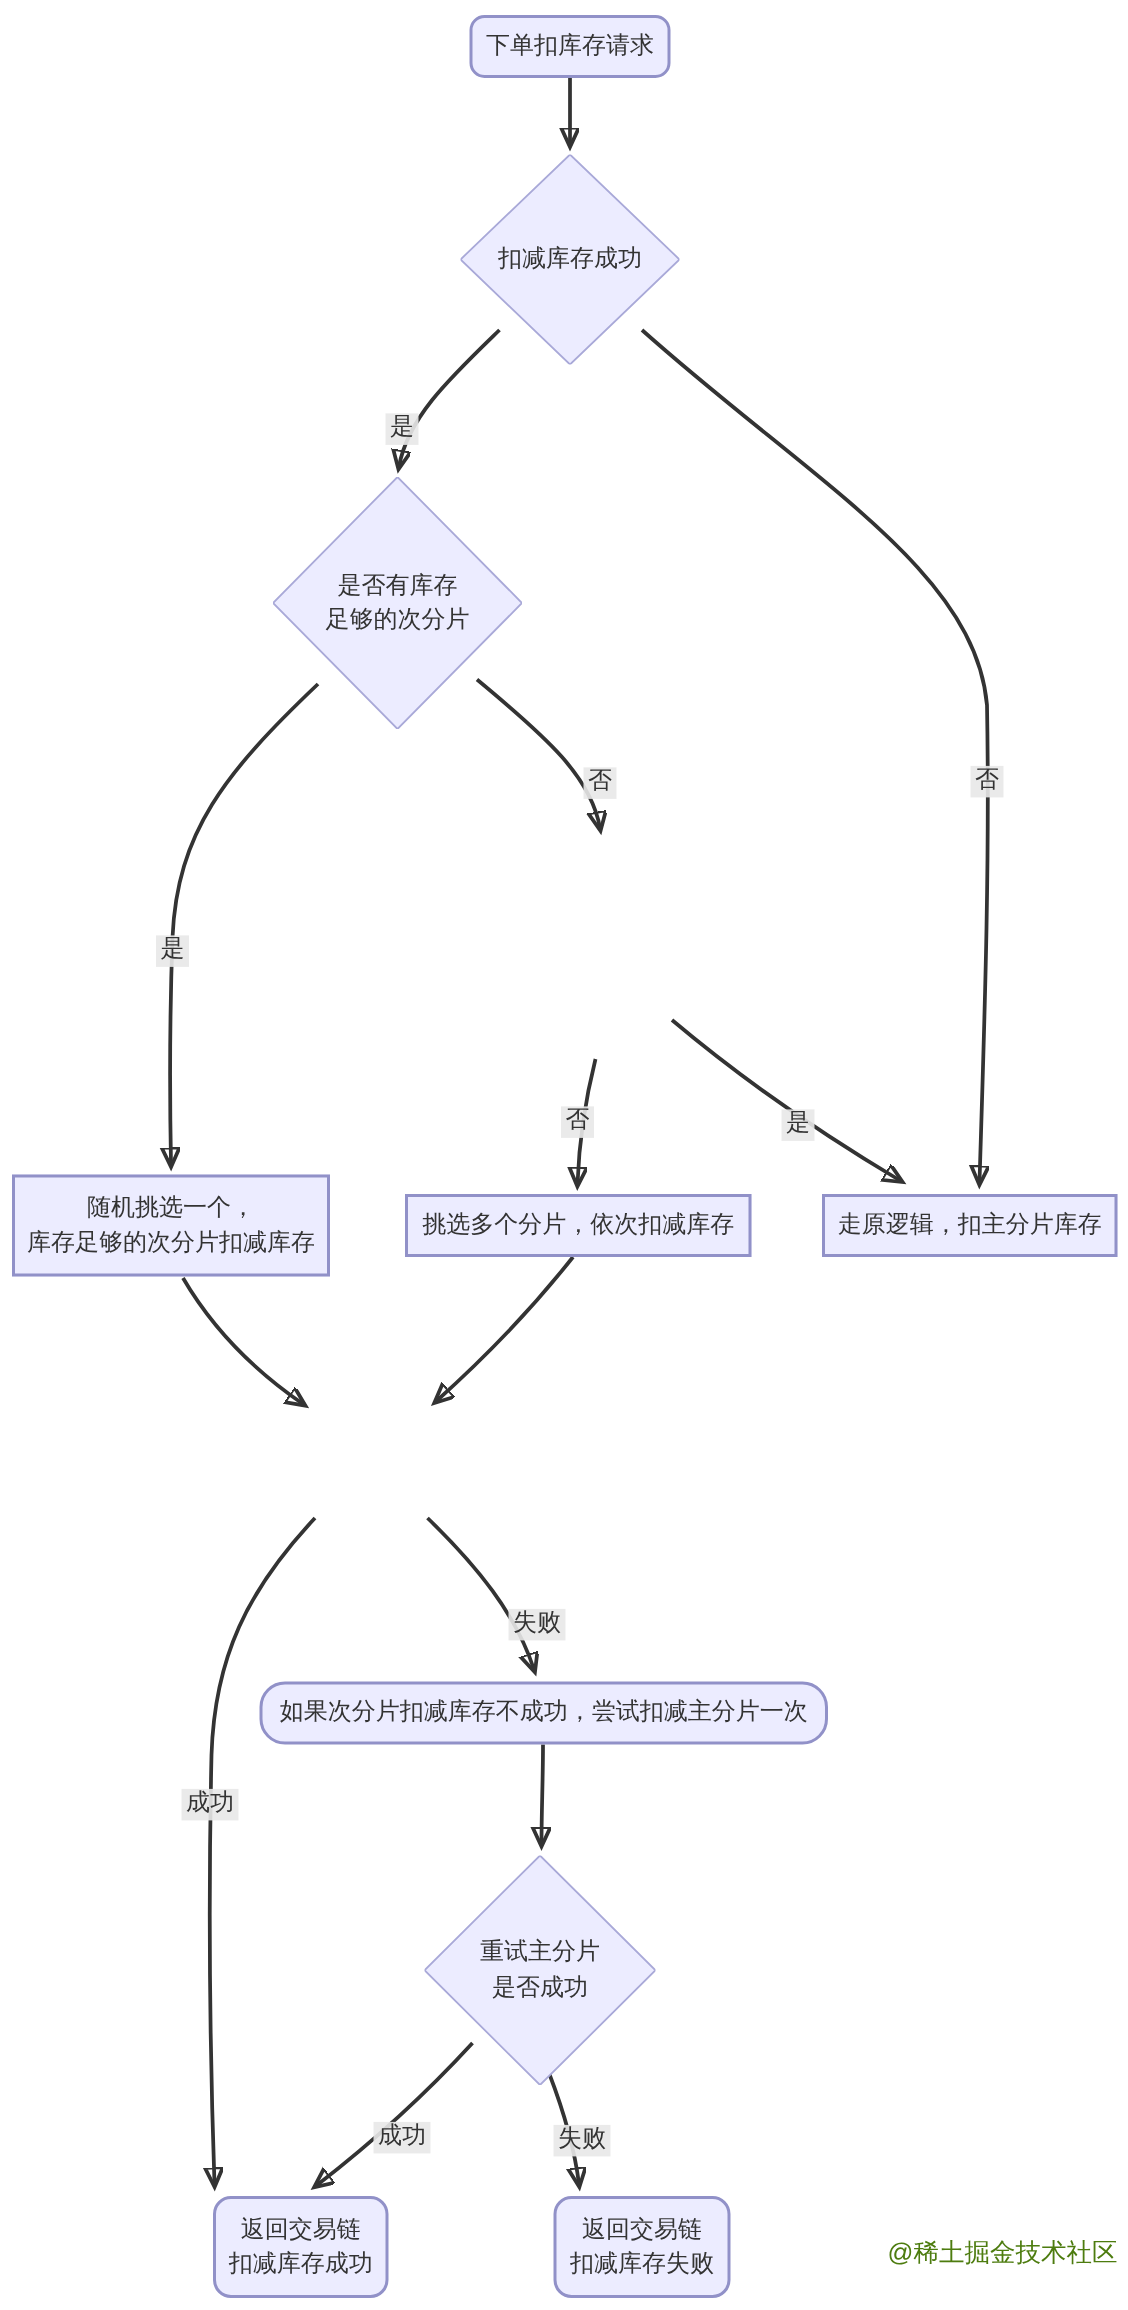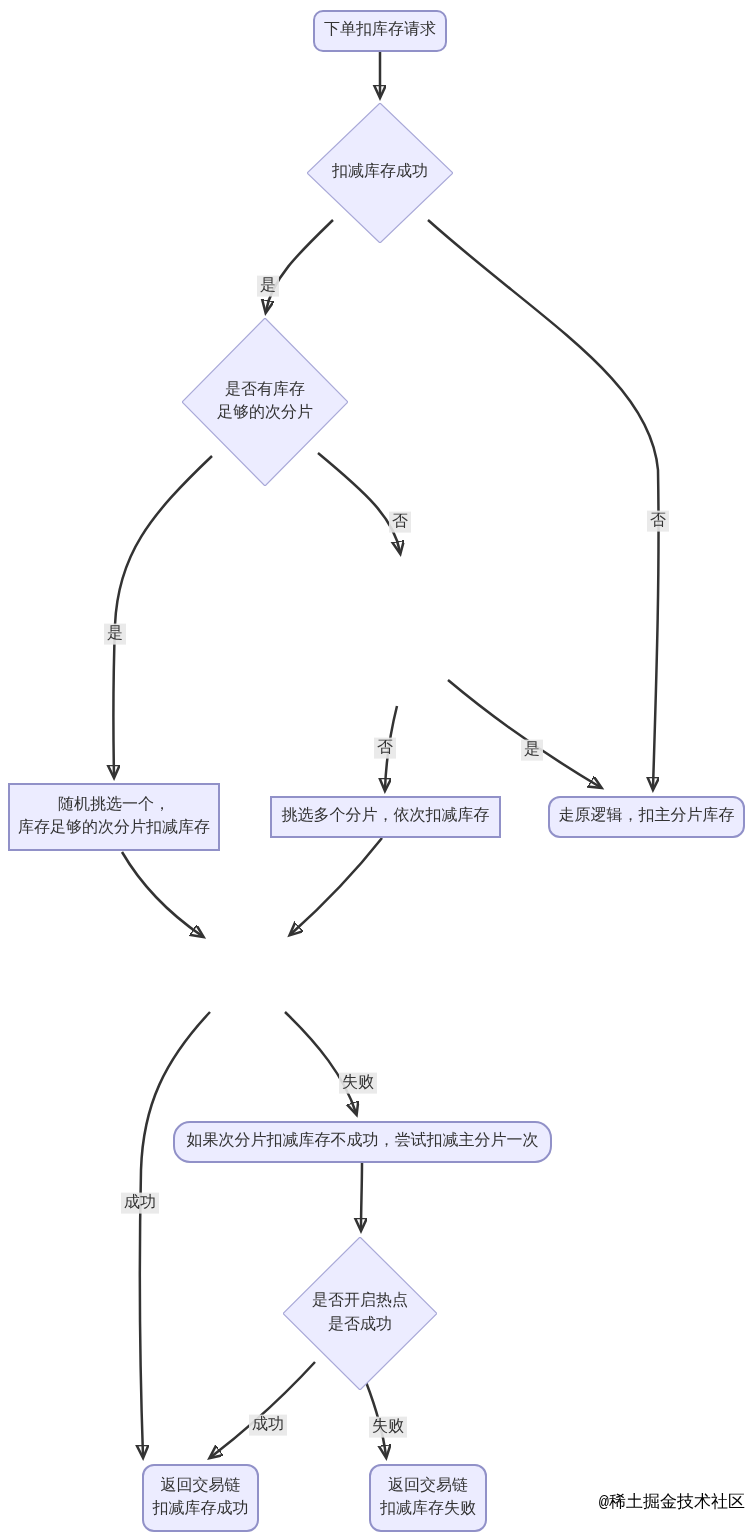--- a/index.html
+++ b/index.html
@@ -1,20 +1,20 @@
 <!DOCTYPE html>
 <html><head>
 <meta charset="utf-8">
 <style>
   html,body{margin:0;padding:0;background:#fff;}
   .canvas{
     position:relative;
     width:752px;height:1540px;
     background:#ffffff;
-    font-family:Liberation Mono, monospace;
+    font-family:Liberation Sans, sans-serif;
     color:#333;
     overflow:hidden;
   }
   .edges{position:absolute;left:0;top:0;width:752px;height:1540px;}
   .edges path{stroke:#333333;stroke-width:2.5;fill:none;}
   .node{
     position:absolute;
     display:flex;align-items:center;justify-content:center;
     text-align:center;
     font-size:16px;line-height:1.45;
@@ -38,21 +38,21 @@
     background:rgba(232,232,232,0.9);
     padding:0 3px;
     font-size:16px;line-height:1.3;
     z-index:3;
     white-space:nowrap;
   }
   .watermark{
     position:absolute;
     right:7px;top:1490px;
     font-size:17px;
-    color:#000000;
+    color:#4d7c0f;
     z-index:1;
   }
 </style>
 </head>
 <body>
 
 <div class="canvas">
 
   <svg class="edges" viewBox="0 0 752 1540">
     <defs>
@@ -92,30 +92,30 @@
     <div class="lbl">是否有库存
 足够的次分片</div>
   </div>
 
 
   <div class="node rect" style="left:8px;top:783px;width:212px;height:68px;">随机挑选一个，
 库存足够的次分片扣减库存</div>
 
   <div class="node rect" style="left:270px;top:796px;width:231px;height:42px;">挑选多个分片，依次扣减库存</div>
 
-  <div class="node rect" style="left:548px;top:796px;width:197px;height:42px;border-radius:12px;">走原逻辑，扣主分片库存</div>
+  <div class="node rect" style="left:548px;top:796px;width:197px;height:42px;">走原逻辑，扣主分片库存</div>
 
 
   <div class="node rect" style="left:173px;top:1121px;width:379px;height:42px;border-radius:17px;">如果次分片扣减库存不成功，尝试扣减主分片一次</div>
 
   <div class="node diamond" style="left:283px;top:1237px;width:154px;height:153px;">
     <svg class="shape" viewBox="0 0 100 100" preserveAspectRatio="none">
       <polygon points="50,0 100,50 50,100 0,50"></polygon>
     </svg>
-    <div class="lbl">是否开启热点
+    <div class="lbl">重试主分片
 是否成功</div>
   </div>
 
   <div class="node rect rounded-lg" style="left:98px;top:1464px;width:117px;height:68px;">返回交易链
 扣减库存成功</div>
 
   <div class="node rect rounded-lg" style="left:325px;top:1464px;width:118px;height:68px;">返回交易链
 扣减库存失败</div>
 
   <div class="edge-label" style="left:268px;top:286px;">是</div>

